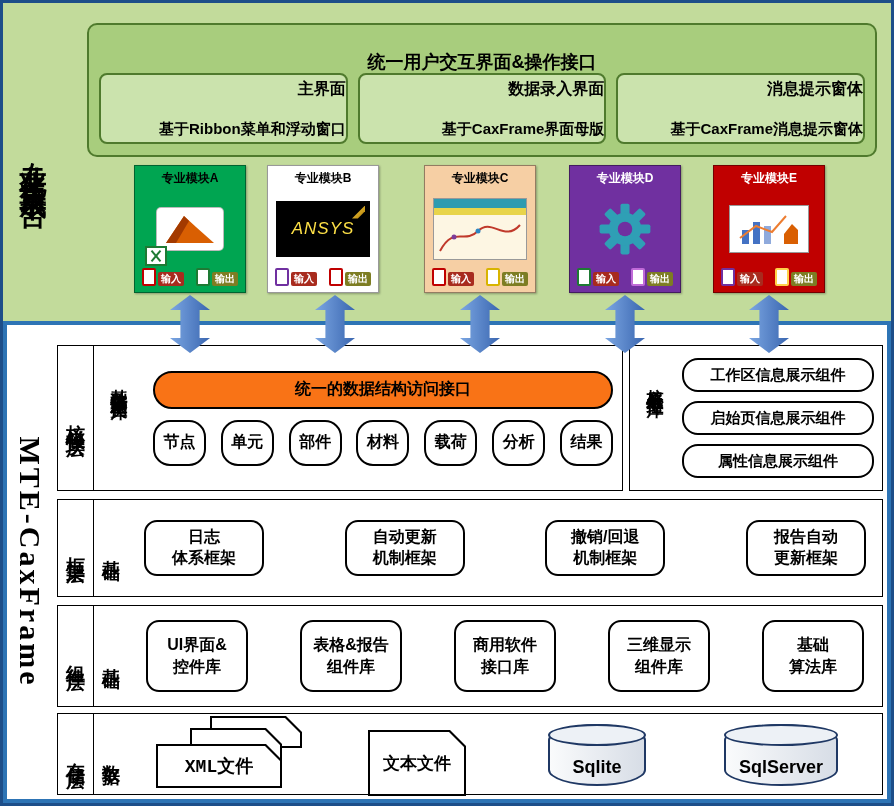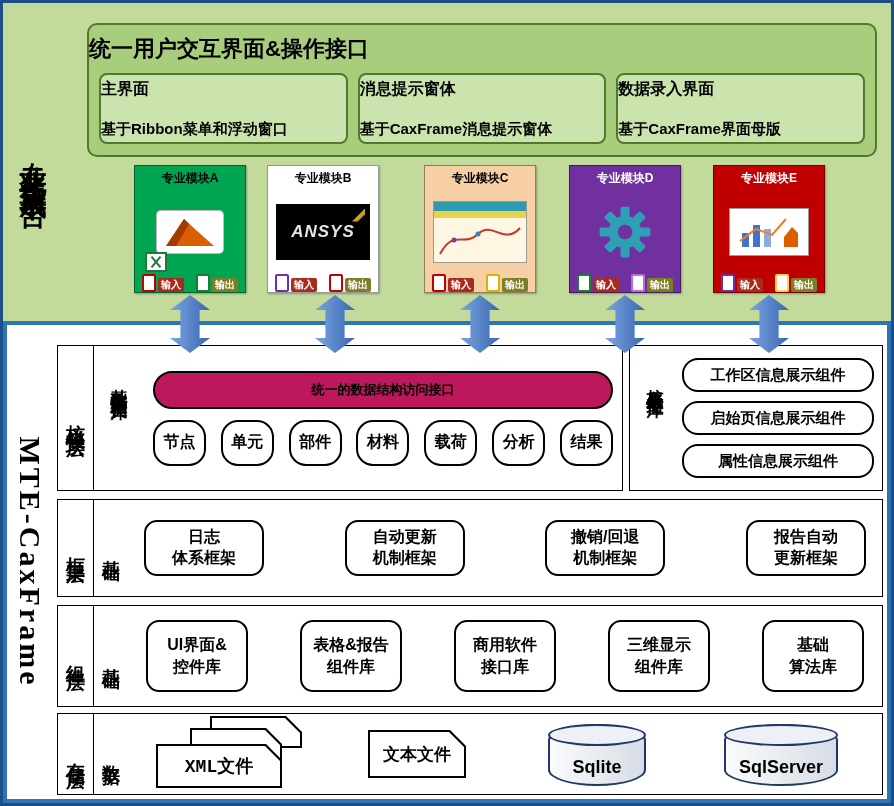--- a/index.html
+++ b/index.html
@@ -7,58 +7,58 @@
   .canvas { position:relative; width:894px; height:806px; border:3px solid #1d4e89; background:#fff; overflow:hidden; }
 
   
   .top-section { position:absolute; left:0; top:0; width:888px; height:318px; background:#c2db9b; }
   .platform-title { position:absolute; left:12px; top:50%; transform:translateY(-50%);
     writing-mode:vertical-rl; text-orientation:upright; font-size:27px; font-weight:bold;
     letter-spacing:5px; color:#000; }
 
   .ui-panel { position:absolute; left:84px; top:20px; width:790px; height:134px;
     background:#a8cd7d; border:2px solid #4f7a2d; border-radius:10px; }
-  .ui-panel-title { font-size:22px; font-weight:bold; padding-top:9px; }
+  .ui-panel-title { text-align:center; font-size:18px; font-weight:bold; padding-top:25px; }
   .ui-panel-boxes { position:absolute; left:10px; right:10px; top:48px; bottom:11px; display:flex; gap:10px; }
   .ui-box { flex:1; background:#cbe3ad; border:2px solid #4f7a2d; border-radius:8px;
-    display:flex; flex-direction:column; align-items:flex-start; justify-content:center; font-weight:bold; }
+    display:flex; flex-direction:column; align-items:flex-end; justify-content:center; font-weight:bold; }
   .ui-box .l1 { font-size:16px; } .ui-box .l2 { font-size:15px;margin-top:20px; }
 
   
   .module { position:absolute; top:162px; width:112px; height:128px; border:1px solid rgba(0,0,0,.4);
     display:flex; flex-direction:column; align-items:center; box-shadow:1px 1px 2px rgba(0,0,0,.3); }
   .m-a { left:131px; background:#00a551; }
   .m-b { left:264px; background:#ffffff; }
   .m-c { left:421px; background:#f6cfa4; }
   .m-d { left:566px; background:#7030a0; }
   .m-e { left:710px; background:#c00000; }
   .module-title { font-size:12px; font-weight:bold; padding:4px 0 2px; color:#000; }
   .m-d .module-title, .m-e .module-title { color:#fff; }
   .module-logo { flex:1; width:100%; display:flex; align-items:center; justify-content:center; position:relative; }
-  .module-io { display:flex; justify-content:space-between; width:100%; padding:0 7px 0;text-align:center; }
+  .module-io { display:flex; justify-content:space-between; width:100%; padding:0 7px 6px;text-align:center; }
   .io-group { display:flex; align-items:flex-end; gap:2px; }
   .io-doc { width:14px; height:18px; background:#fff; border:2px solid #555; border-radius:2px; }
   .m-a .io-in .io-doc { border-color:#c00000; } .m-a .io-out .io-doc { border-color:#1e7a34; }
   .m-b .io-in .io-doc { border-color:#7030a0; } .m-b .io-out .io-doc { border-color:#c00000; }
   .m-c .io-in .io-doc { border-color:#c00000; } .m-c .io-out .io-doc { border-color:#d8b400; }
   .m-d .io-in .io-doc { border-color:#1e7a34; } .m-d .io-out .io-doc { border-color:#c06ad8; }
   .m-e .io-in .io-doc { border-color:#7030a0; } .m-e .io-out .io-doc { border-color:#ffd24a; }
   .io-chip { font-size:10px; font-weight:bold; color:#fff; padding:2px 3px; border-radius:2px; line-height:1; }
   .chip-in { background:#a82b1e; } .chip-out { background:#7d7d23; }
 
   .logo-matlab { width:66px; height:42px; background:#fff; border-radius:4px;
     display:flex; align-items:center; justify-content:center; box-shadow:0 0 0 1px #bbb; }
   .logo-excel { position:absolute; left:10px; bottom:2px; width:22px; height:20px; background:#fff;
     border:2px solid #1e7a34; }
   .logo-excel::before, .logo-excel::after { content:""; position:absolute; left:8px; top:1px;
     width:2px; height:14px; background:#1e7a34; }
   .logo-excel::before { transform:rotate(40deg); } .logo-excel::after { transform:rotate(-40deg); }
   .logo-ansys { width:94px; height:56px; background:#000; position:relative;
     display:flex; align-items:center; justify-content:center; }
-  .logo-ansys span { color:#e5e5e5; font-weight:bold; font-style:italic; font-size:17px; letter-spacing:1px; }
+  .logo-ansys span { color:#fde047; font-weight:normal; font-style:italic; font-size:17px; letter-spacing:1px; }
   .ansys-gold { position:absolute; right:5px; top:5px; width:13px; height:13px;
     background:linear-gradient(135deg,#ffd24a,#a87800); clip-path:polygon(0 100%,100% 0,100% 45%,45% 100%); }
   .logo-wb { width:94px; height:62px; background:#fdf6e3; border:1px solid #999; overflow:hidden; }
   .wb-bar1 { height:9px; background:#2e9bb0; }
   .wb-bar2 { height:7px; background:#e8d44a; }
   .logo-chart { width:80px; height:48px; background:#fff; border:1px solid #999;
     display:flex; align-items:center; justify-content:center; }
 
   
   .flow-arrow { position:absolute; top:292px; width:40px; height:58px; z-index:6;
@@ -83,22 +83,22 @@
 
   .layer-name { width:36px; border-right:1px solid #000; display:flex; align-items:center; justify-content:center; }
   .sub-label  { width:34px; display:flex; align-items:center; justify-content:center; }
   .group-label { width:50px; display:flex; align-items:center; justify-content:center; }
   .vcol { writing-mode:vertical-rl; text-orientation:upright; font-weight:bold; display:block; }
   .layer-name .vcol { font-size:19px; letter-spacing:4px; }
   .sub-label .vcol  { font-size:18px; letter-spacing:3px; }
   .group-label .vcol { font-size:17px; letter-spacing:2px; height:86px; line-height:23px; }
 
   .core-content { flex:1; display:flex; flex-direction:column; justify-content:center; gap:11px; padding:0 9px; }
-  .interface-box { border:2px solid #000; border-radius:19px; height:38px; background:#be185d;
-    display:flex; align-items:center; justify-content:center; font-weight:bold; font-size:13px; }
+  .interface-box { border:2px solid #000; border-radius:19px; height:38px; background:#f97316;
+    display:flex; align-items:center; justify-content:center; font-weight:bold; font-size:16px; }
   .core-items { display:flex; justify-content:space-between; }
   .core-item { width:53px; height:46px; border:2px solid #000; border-radius:17px; background:#fff;
     display:flex; align-items:center; justify-content:center; font-weight:bold; font-size:16px; }
 
   .display-items { flex:1; display:flex; flex-direction:column; justify-content:center; gap:9px; padding:0 8px 0 2px; }
   .display-item { height:34px; border:2px solid #000; border-radius:16px; background:#fff;
     display:flex; align-items:center; justify-content:center; font-weight:bold; font-size:15px; }
 
   .fw-boxes { flex:1; display:flex; justify-content:space-between; align-items:center; padding:0 16px; }
   .fw-box { width:120px; height:56px; border:2px solid #000; border-radius:13px; background:#fff;
@@ -111,21 +111,21 @@
 
   .storage-content { flex:1; position:relative; }
   .doc-shape { position:absolute; background:#000;
     clip-path:polygon(0 0,calc(100% - 16px) 0,100% 16px,100% 100%,0 100%); }
   .doc-inner { position:absolute; inset:2px; background:#fff;
     clip-path:polygon(0 0,calc(100% - 15px) 0,100% 15px,100% 100%,0 100%);
     display:flex; align-items:center; justify-content:center; font-weight:bold; font-size:18px; }
   .doc-back1 { left:82px; top:2px;  width:92px; height:32px; }
   .doc-back2 { left:62px; top:14px; width:92px; height:32px; }
   .doc-front { left:28px; top:30px; width:126px; height:44px;font-family:Liberation Mono, monospace; }
-  .text-doc  { left:240px; top:16px; width:98px; height:48px; }
+  .text-doc  { left:240px; top:16px; width:98px; height:66px; }
   .text-doc .doc-inner { font-size:17px; }
 
   .cylinder { position:absolute; }
   .cyl-body { position:absolute; inset:0; background:linear-gradient(to right,#fafbfc,#d7dde6);
     border:2px solid #1f3864; border-radius:50%/16px; }
   .cyl-top { position:absolute; left:0; right:0; top:0; height:22px; background:#edf1f6;
     border:2px solid #1f3864; border-radius:50%; }
   .cyl-label { position:absolute; left:0; right:0; bottom:8px; text-align:center; font-weight:bold; font-size:18px; }
   .cyl-sqlite    { left:420px; top:10px; width:98px;  height:62px; }
   .cyl-sqlserver { left:596px; top:10px; width:114px; height:62px; }
@@ -139,26 +139,26 @@
     <div class="platform-title">专业化仿真集成平台</div>
 
     <div class="ui-panel">
       <div class="ui-panel-title">统一用户交互界面&amp;操作接口</div>
       <div class="ui-panel-boxes">
         <div class="ui-box">
           <div class="l1">主界面</div>
           <div class="l2">基于Ribbon菜单和浮动窗口</div>
         </div>
         <div class="ui-box">
+          <div class="l1">数据录入界面</div>
+          <div class="l2">基于CaxFrame界面母版</div>
+        </div>
+        <div class="ui-box">
           <div class="l1">消息提示窗体</div>
           <div class="l2">基于CaxFrame消息提示窗体</div>
-        </div>
-        <div class="ui-box">
-          <div class="l1">数据录入界面</div>
-          <div class="l2">基于CaxFrame界面母版</div>
         </div>
       </div>
     </div>
 
     <div class="module m-a">
       <div class="module-title">专业模块A</div>
       <div class="module-logo">
         <div class="logo-matlab">
           <svg width="56" height="34" viewBox="0 0 56 34">
               <path d="M4 31 L22 4 L34 15 L52 31 Z" fill="#d95f02"></path>

